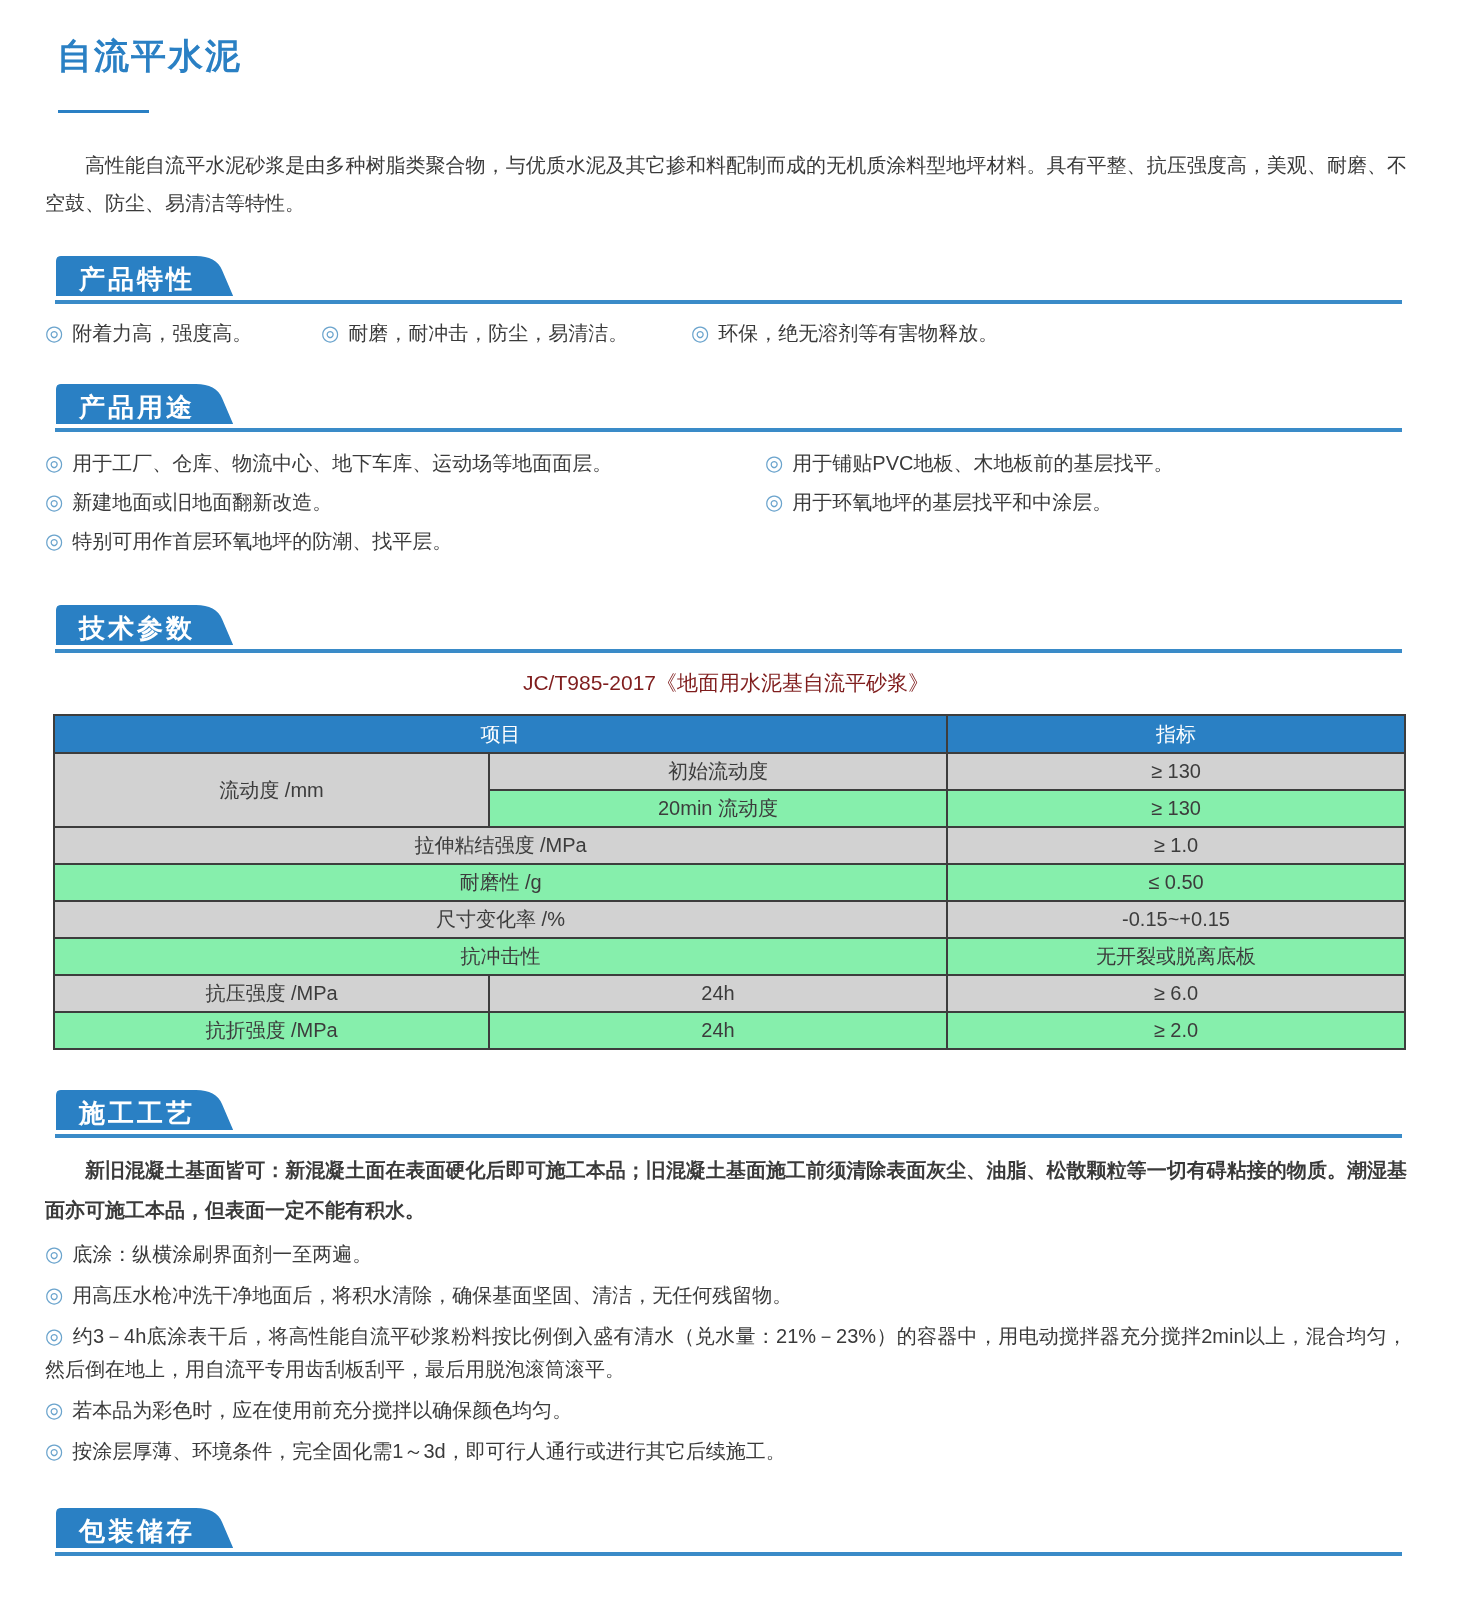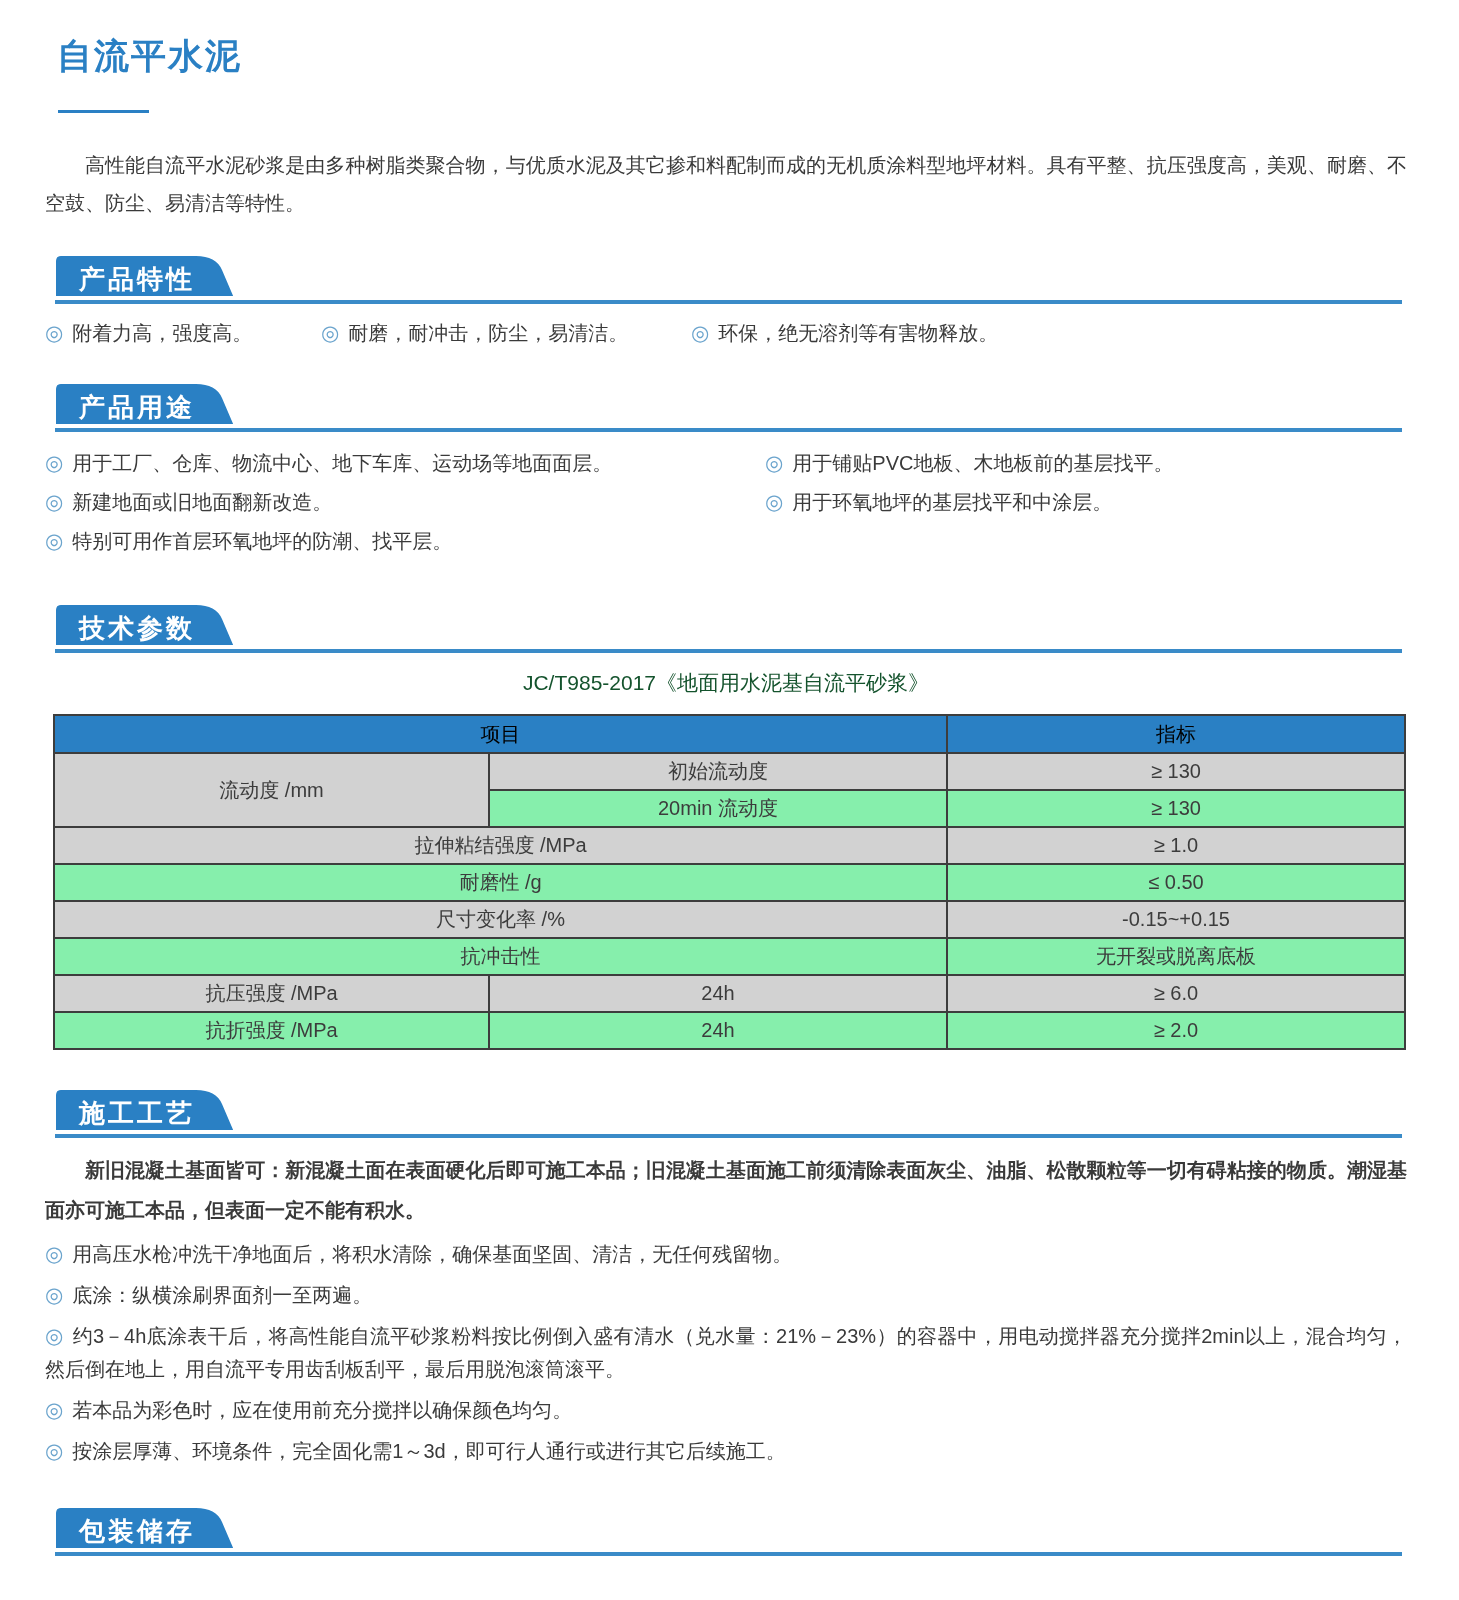--- a/index.html
+++ b/index.html
@@ -65,40 +65,40 @@
 
   .uses-cols { display: flex; margin-top: 16px; }
   .uses-col-left { width: 720px; }
   .uses-col-left .bullet, .uses-col-right .bullet { margin-bottom: 9px; }
 
   
   .tbl-caption {
     margin-top: 16px;
     text-align: center;
     font-size: 21px;
-    color: #14532d;
+    color: #7f1d1d;
   }
   table.tech {
     border-collapse: collapse;
     width: 1353px;
     margin: 17px 0 0 8px;
     table-layout: fixed;
   }
   table.tech th, table.tech td {
     border: 2px solid #3d3d3d;
     height: 37px;
     text-align: center;
     vertical-align: middle;
     font-size: 20px;
     font-weight: normal;
     padding: 0 4px;
   }
   table.tech th.hdr {
     background: #2a80c4;
-    color: #000000;
+    color: #ffffff;
     height: 38px;
   }
   td.gray { background: #d2d2d2; }
   td.white { background: #86efac; }
 
   
   .process-para {
     margin-top: 12px;
     font-size: 20px;
     line-height: 40px;
@@ -233,22 +233,22 @@
 
   <section>
     <div class="sec-head">
       <div class="sec-line"></div>
       <div class="sec-banner">
         <span>施工工艺</span>
       </div>
     </div>
     <p class="process-para">新旧混凝土基面皆可：新混凝土面在表面硬化后即可施工本品；旧混凝土基面施工前须清除表面灰尘、油脂、松散颗粒等一切有碍粘接的物质。潮湿基面亦可施工本品，但表面一定不能有积水。</p>
     <div class="process-list">
+      <div class="bullet"><span class="bmark">◎</span><span>底涂：纵横涂刷界面剂一至两遍。</span></div>
       <div class="bullet"><span class="bmark">◎</span><span>用高压水枪冲洗干净地面后，将积水清除，确保基面坚固、清洁，无任何残留物。</span></div>
-      <div class="bullet"><span class="bmark">◎</span><span>底涂：纵横涂刷界面剂一至两遍。</span></div>
       <div class="bullet"><span class="bmark">◎</span><span>约3－4h底涂表干后，将高性能自流平砂浆粉料按比例倒入盛有清水（兑水量：21%－23%）的容器中，用电动搅拌器充分搅拌2min以上，混合均匀，然后倒在地上，用自流平专用齿刮板刮平，最后用脱泡滚筒滚平。</span></div>
       <div class="bullet"><span class="bmark">◎</span><span>若本品为彩色时，应在使用前充分搅拌以确保颜色均匀。</span></div>
       <div class="bullet"><span class="bmark">◎</span><span>按涂层厚薄、环境条件，完全固化需1～3d，即可行人通行或进行其它后续施工。</span></div>
     </div>
   </section>
 
   <div class="spacer-l"></div>
 
   <section>
     <div class="sec-head">

